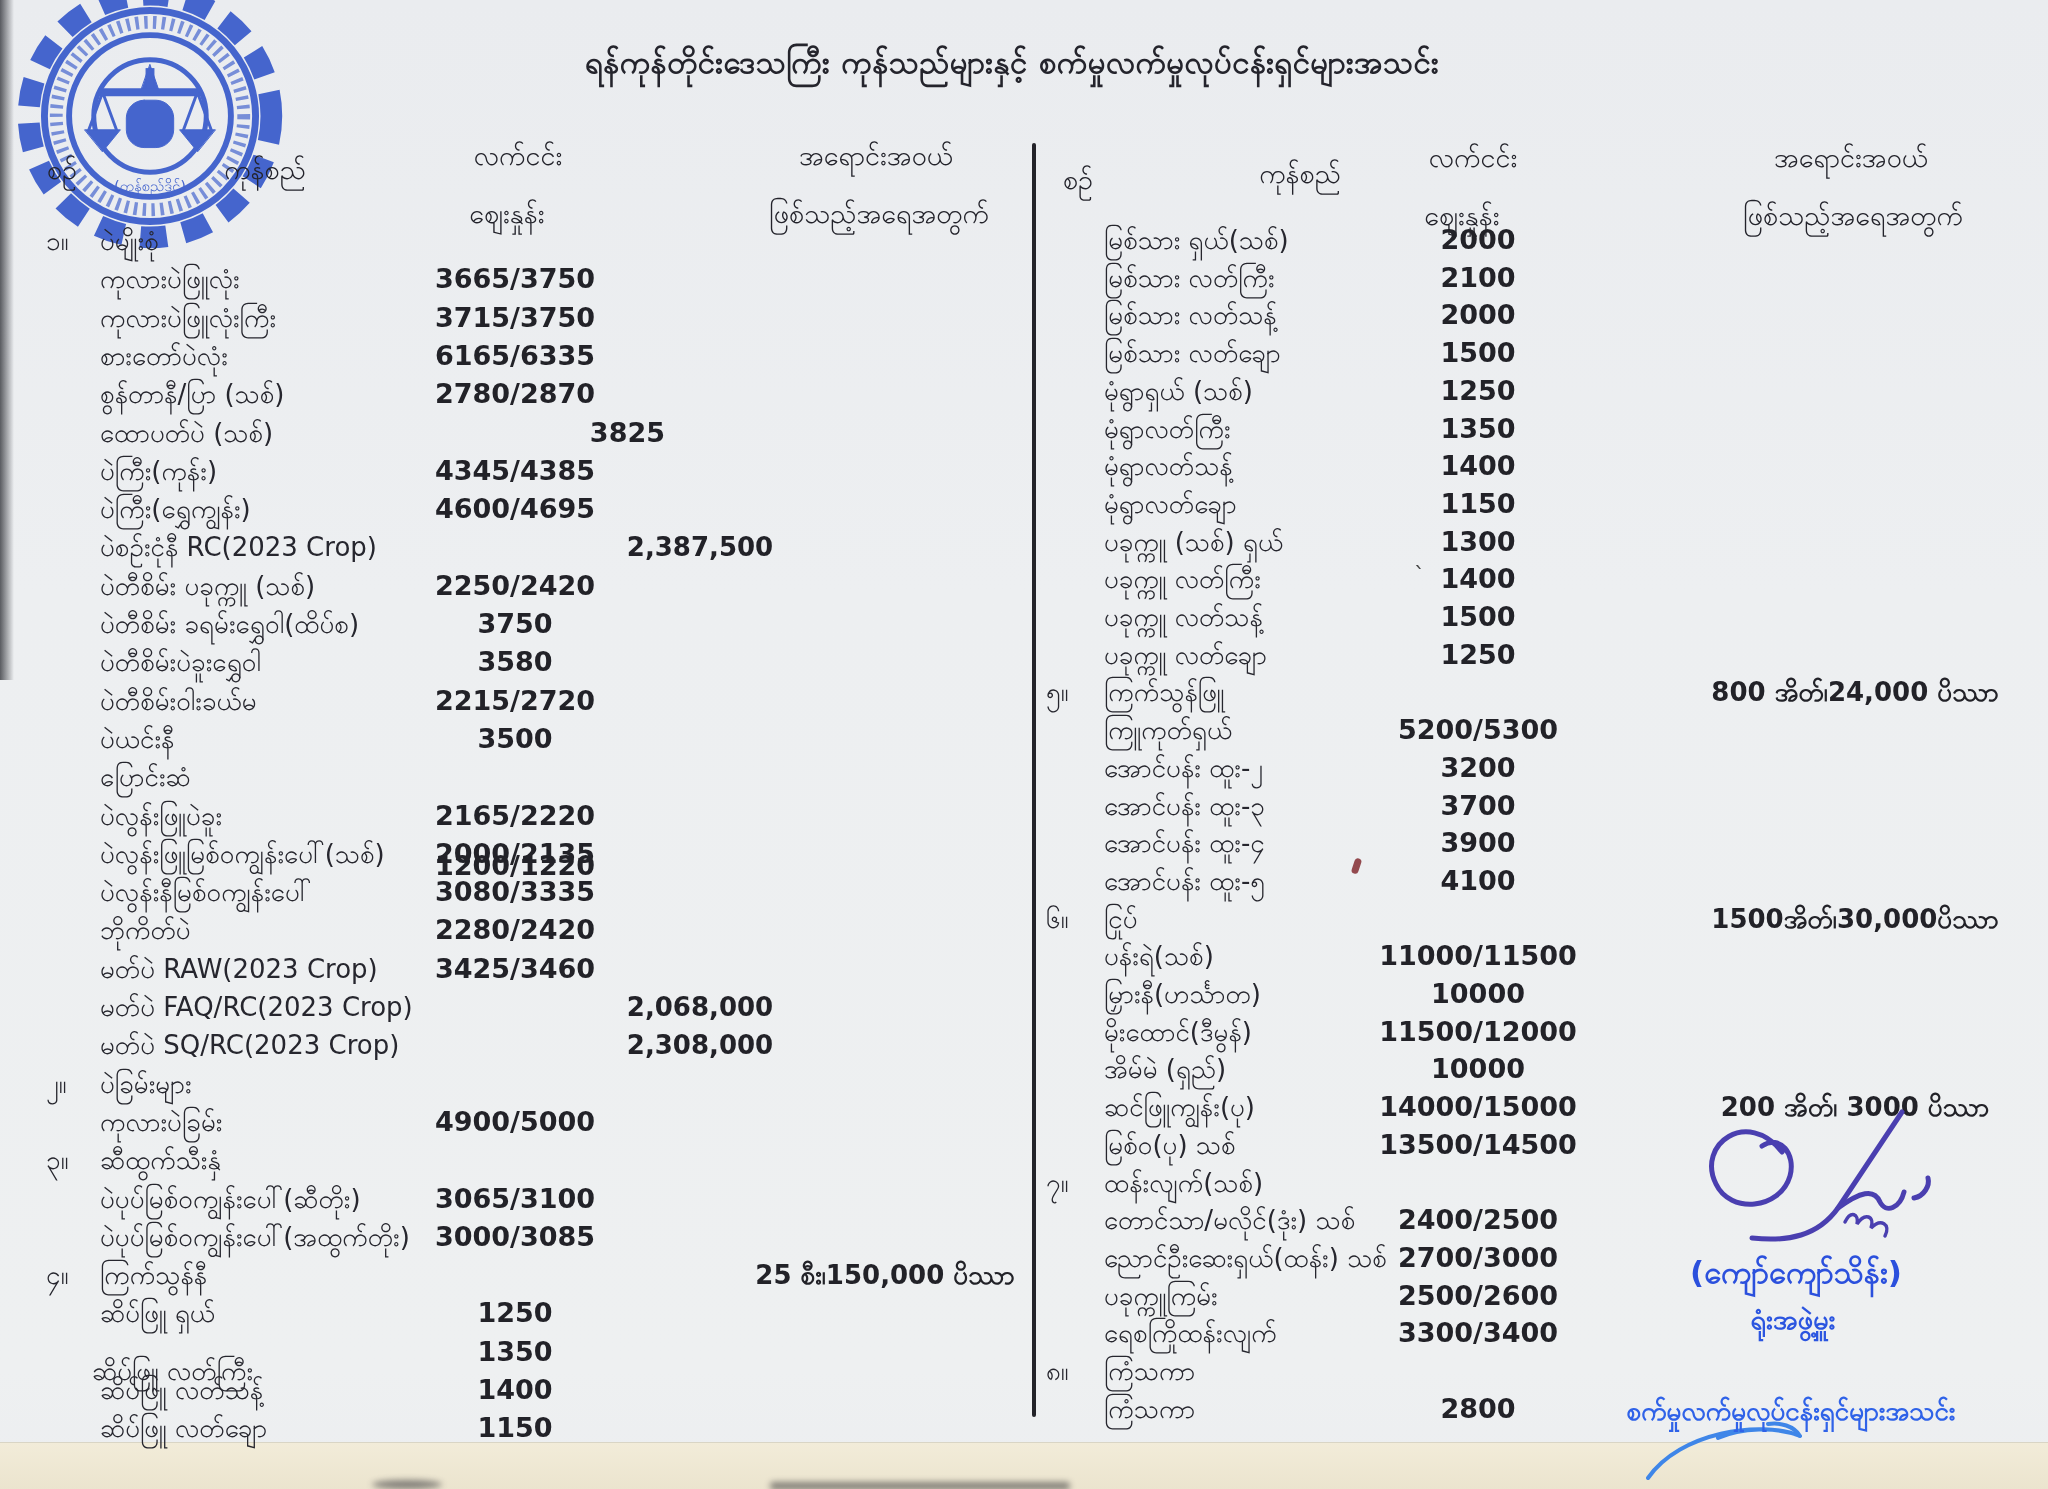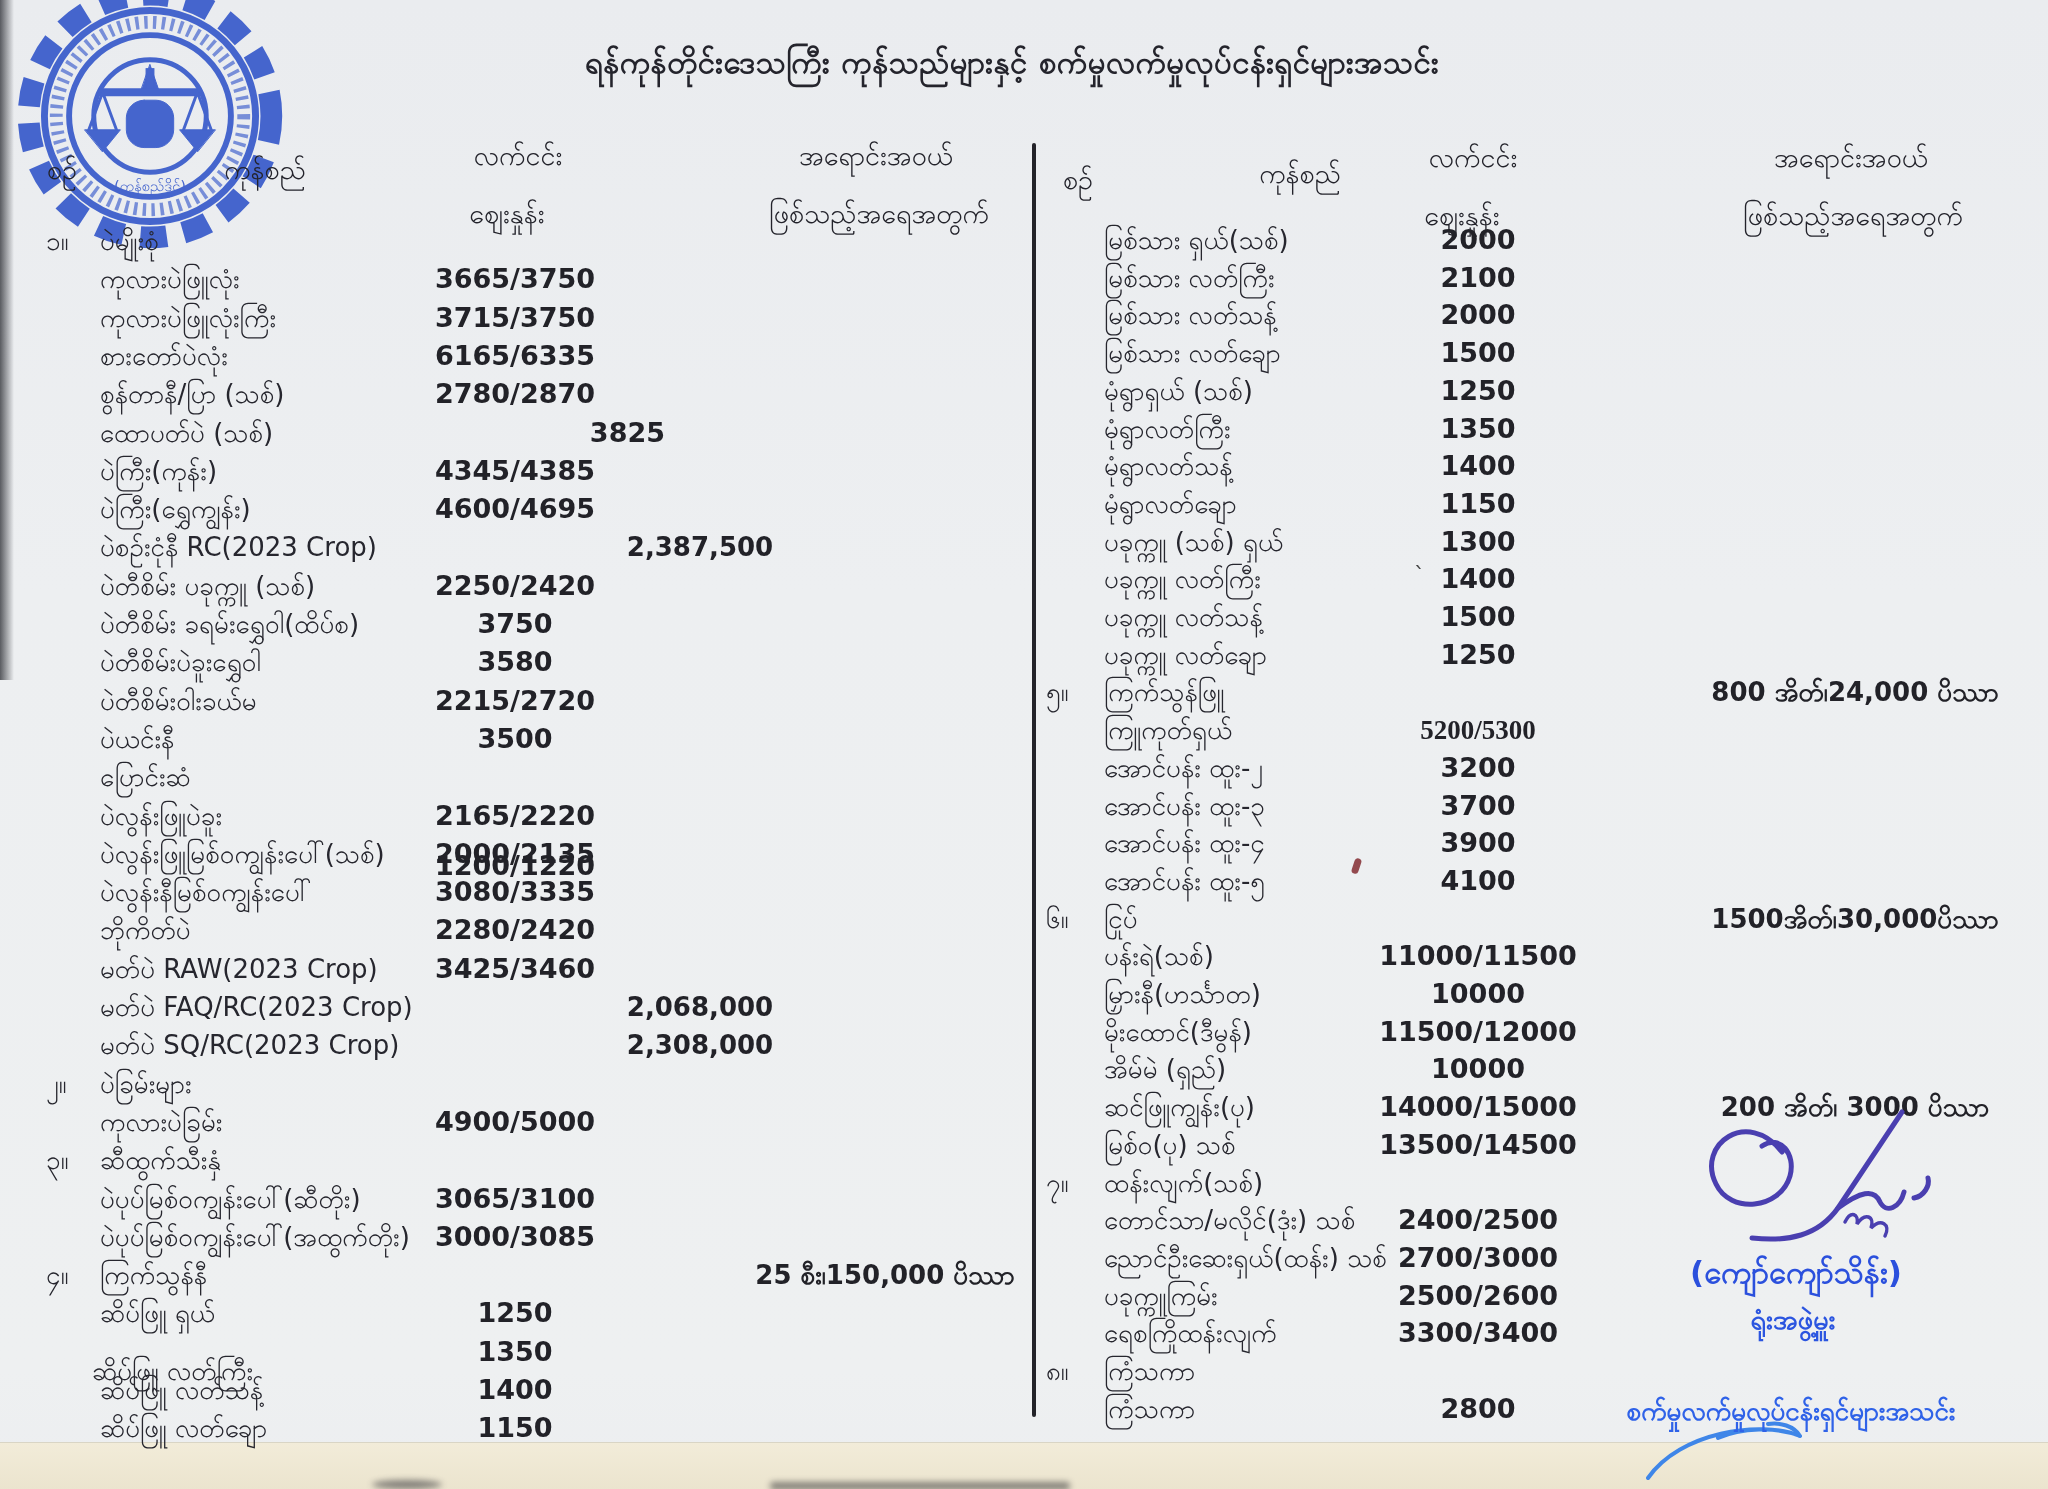--- a/index.html
+++ b/index.html
@@ -267,21 +267,21 @@
         <div class="t row-name" style="top: 635.7px; height: 38px; line-height: 38px; left: 1104px;">ပခုက္ကူ လတ်ချော</div>
         <div class="t row-price" style="top: 635.7px; height: 38px; line-height: 38px; left: 1328px; width: 300px;">1250</div>
       </div>
       <div>
         <div class="t row-no" style="top: 673.4px; height: 38px; line-height: 38px; left: 1046px;">၅။</div>
         <div class="t row-name" style="top: 673.4px; height: 38px; line-height: 38px; left: 1104px;">ကြက်သွန်ဖြူ</div>
         <div class="t row-vol" style="top: 673.4px; height: 38px; line-height: 38px; left: 1640px; width: 430px;">800 အိတ်၊24,000 ပိဿာ</div>
       </div>
       <div>
         <div class="t row-name" style="top: 711.1px; height: 38px; line-height: 38px; left: 1104px;">ကြူကုတ်ရှယ်</div>
-        <div class="t row-price" style="top: 711.1px; height: 38px; line-height: 38px; left: 1328px; width: 300px; font-family: Liberation Serif, serif;">5200/5300</div>
+        <div class="t row-price" style="top: 711.1px; height: 38px; line-height: 38px; left: 1328px; width: 300px;">5200/5300</div>
       </div>
       <div>
         <div class="t row-name" style="top: 748.8px; height: 38px; line-height: 38px; left: 1104px;">အောင်ပန်း ထူး-၂</div>
         <div class="t row-price" style="top: 748.8px; height: 38px; line-height: 38px; left: 1328px; width: 300px;">3200</div>
       </div>
       <div>
         <div class="t row-name" style="top: 786.5px; height: 38px; line-height: 38px; left: 1104px;">အောင်ပန်း ထူး-၃</div>
         <div class="t row-price" style="top: 786.5px; height: 38px; line-height: 38px; left: 1328px; width: 300px;">3700</div>
       </div>
       <div>

